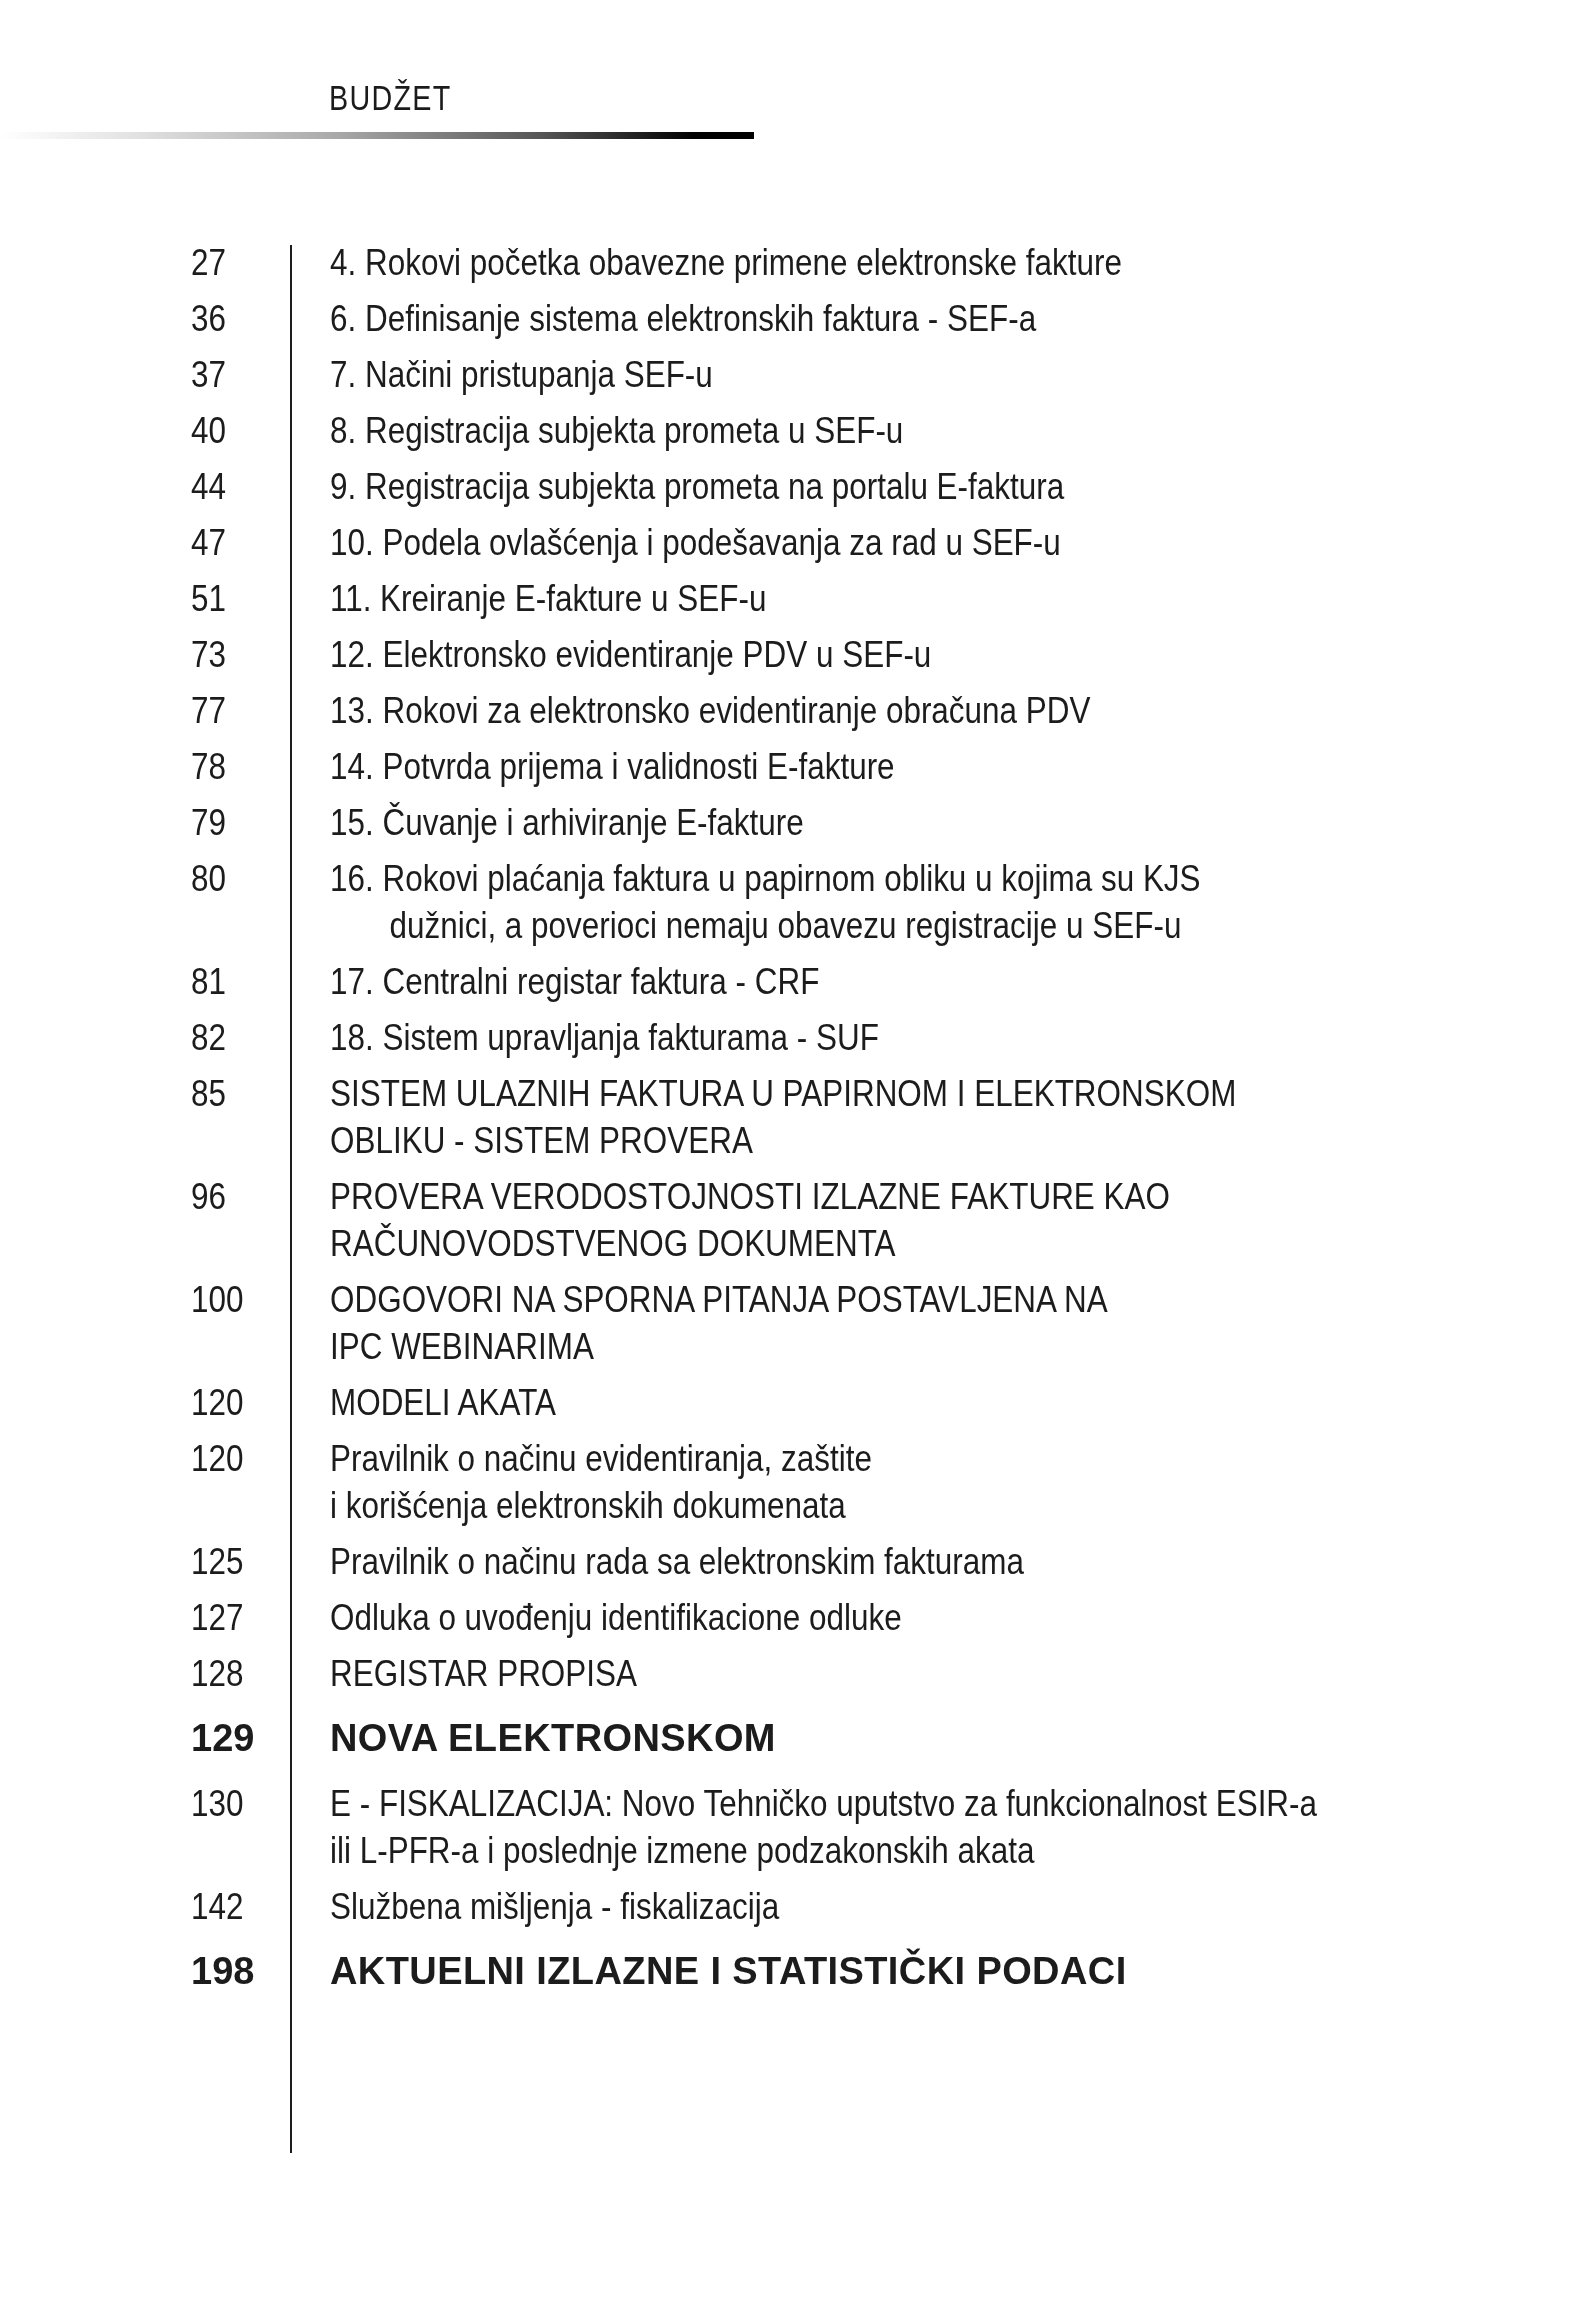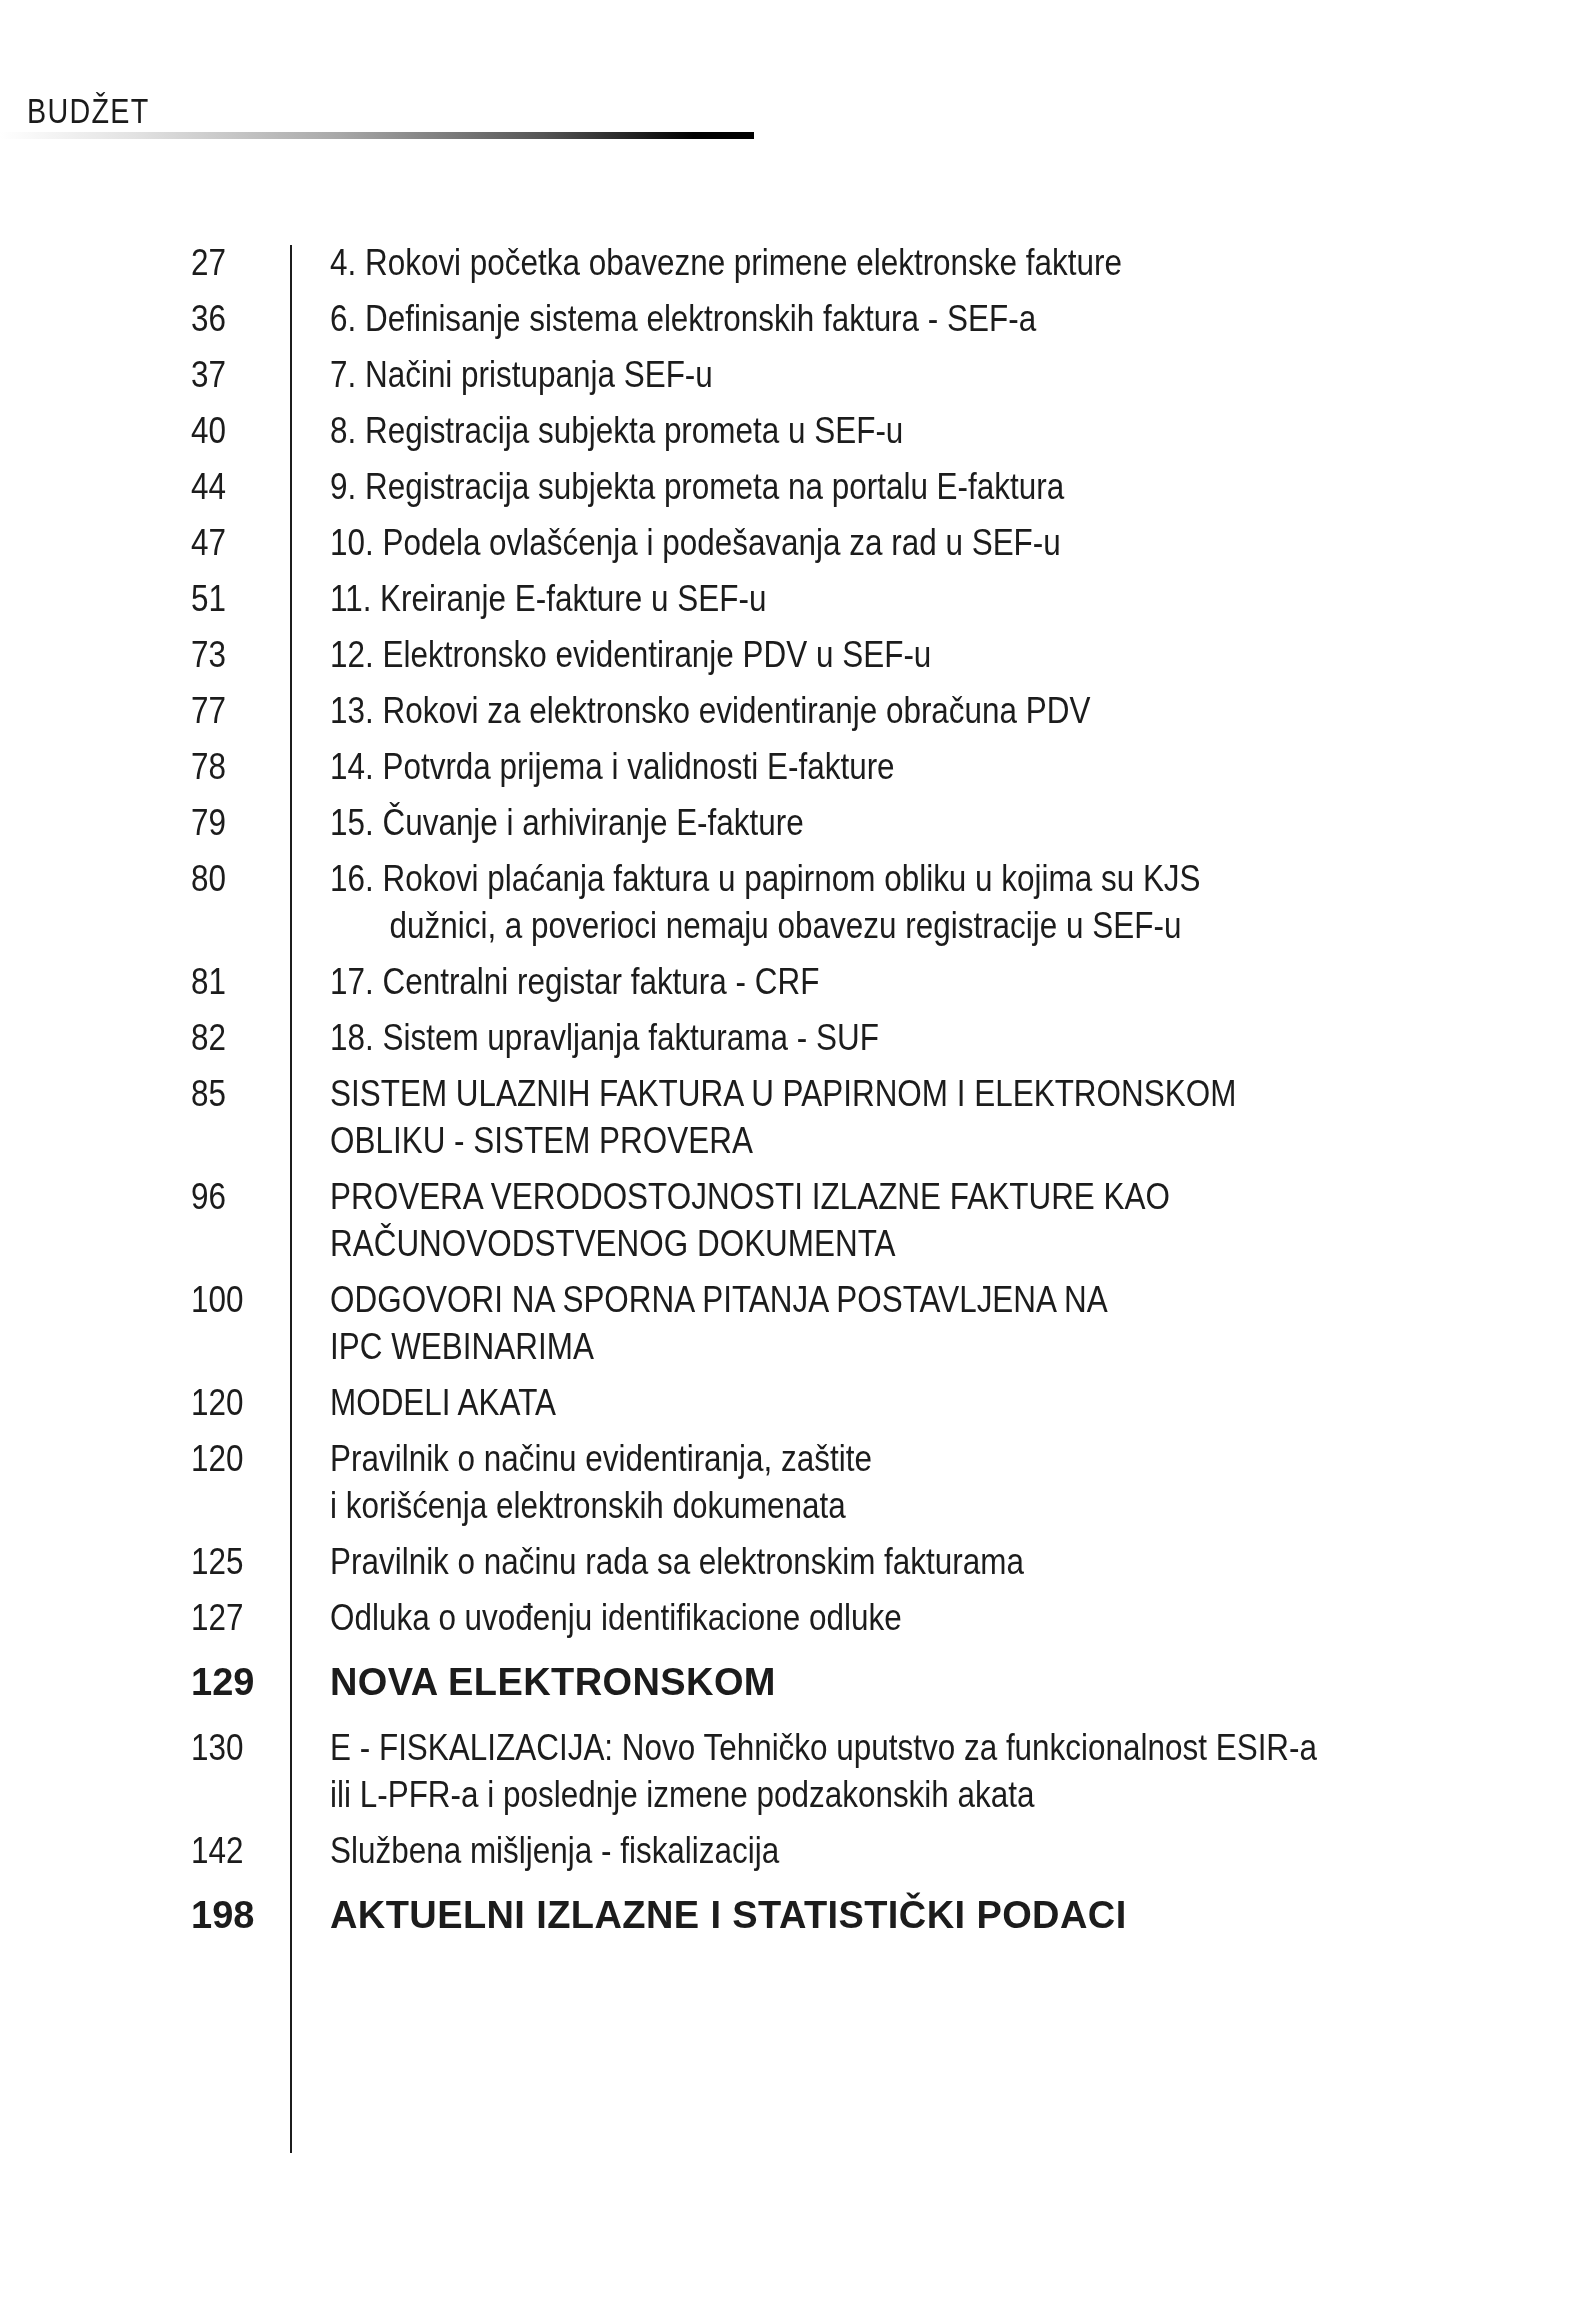--- a/index.html
+++ b/index.html
@@ -9,23 +9,23 @@
     height: 2319px;
     position: relative;
     font-family: "Liberation Sans", "DejaVu Sans", sans-serif;
     color: #1c1c1c;
     overflow: hidden;
   }
 
   
   .page-header {
     position: absolute;
-    left: 0; top: 92px;
+    left: 0; top: 79px;
     width: 754px;
-    text-align: left;
+    text-align: center;
   }
   .page-header .title-text {
     display: inline-block;
     font-size: 35px;
     font-weight: 300;
     line-height: 38px;
     letter-spacing: 1.6px;
     color: #1b1b1b;
     transform: scaleX(0.82);
     transform-origin: 100% 50%;
@@ -212,20 +212,24 @@
   <div class="row">
     <div class="num">125</div>
     <div class="title">Pravilnik o načinu rada sa elektronskim fakturama</div>
   </div>
 
   <div class="row">
     <div class="num">127</div>
     <div class="title">Odluka o uvođenju identifikacione odluke</div>
   </div>
 
+  <div class="row">
+    <div class="num">128</div>
+    <div class="title">REGISTAR PROPISA</div>
+  </div>
 
   <div class="row heading">
     <div class="num">129</div>
     <div class="title">NOVA ELEKTRONSKOM</div>
   </div>
 
   <div class="row">
     <div class="num">130</div>
     <div class="title">E - FISKALIZACIJA: Novo Tehničko uputstvo za funkcionalnost ESIR-a
 ili L-PFR-a i poslednje izmene podzakonskih akata</div>

